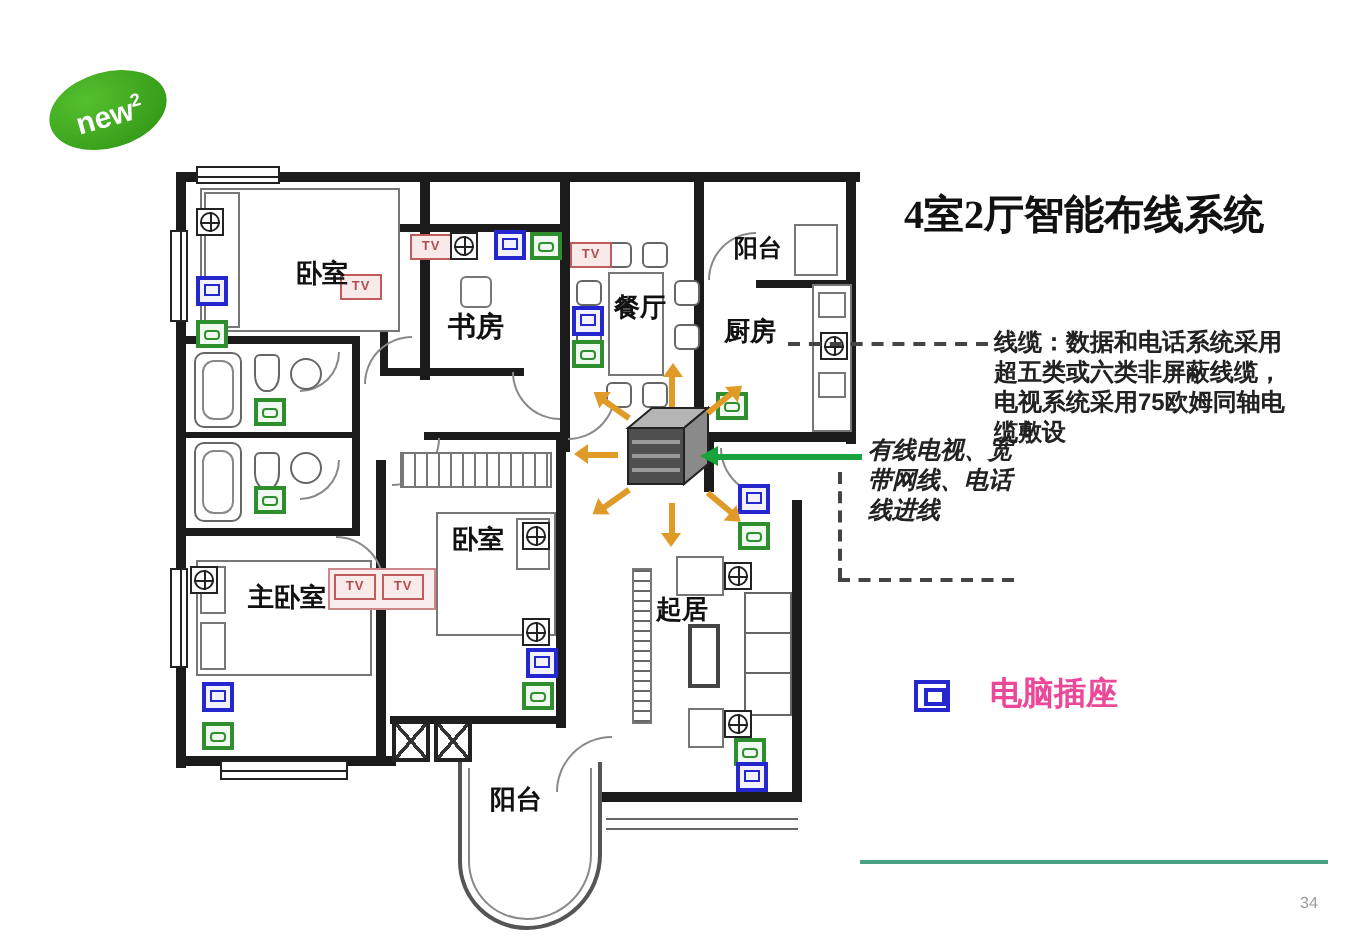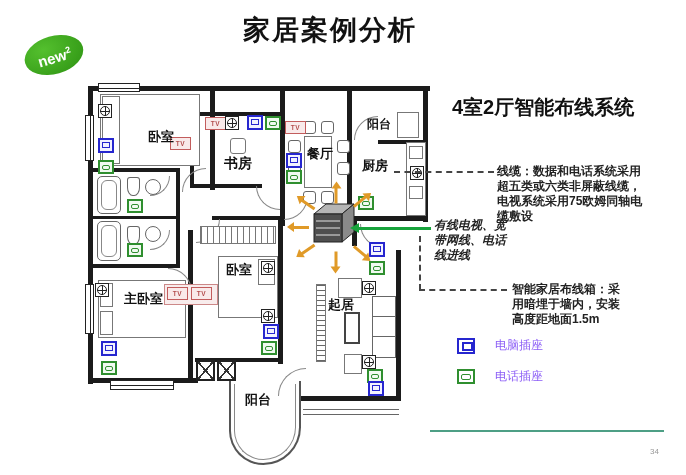--- a/index.html
+++ b/index.html
@@ -8,21 +8,21 @@
   .abs{position:absolute;}
   
   .logo{position:absolute;left:24px;top:36px;width:60px;height:38px;border-radius:50%;
         background:radial-gradient(ellipse at 35% 30%,#54c02e,#2d9212);transform:rotate(-16deg);
         color:#fff;font-weight:bold;font-size:15px;text-align:center;line-height:36px;}
   .logo sup{font-size:9px;}
   .title{position:absolute;left:160px;top:12px;width:340px;text-align:center;
          font-family:"Liberation Serif","DejaVu Serif",serif;font-weight:bold;
          font-size:27px;color:#111;letter-spacing:2px;}
   .subtitle{position:absolute;left:452px;top:94px;width:220px;
-         font-family:Liberation Sans, sans-serif;font-weight:bold;
+         font-family:Liberation Serif, serif;font-weight:bold;
          font-size:20px;color:#111;}
   
   .ann{position:absolute;font-size:12px;font-weight:bold;color:#222;line-height:15px;white-space:pre-line;}
   .dashH{position:absolute;border-top:2px dashed #444;height:0;}
   .dashV{position:absolute;border-left:2px dashed #444;width:0;}
   
   .wall{position:absolute;background:#1b1b1b;}
   .room-label{position:absolute;font-weight:bold;color:#111;font-size:13px;white-space:nowrap;}
   .furn{position:absolute;border:1.5px solid #777;background:#fff;box-sizing:border-box;}
   .arc{position:absolute;width:24px;height:24px;border-top:1.5px solid #888;border-left:1.5px solid #888;
@@ -58,41 +58,40 @@
   .steps{position:absolute;border-top:1.5px solid #666;border-bottom:1.5px solid #666;background:#fff;}
   
   .oarr{position:absolute;width:16px;height:3px;background:#e09a28;}
   .oarr::after{content:'';position:absolute;right:-6px;top:-3.5px;
     border-left:7px solid #e09a28;border-top:5px solid transparent;border-bottom:5px solid transparent;}
   .garr{position:absolute;height:3px;background:#18a33c;}
   .garr::before{content:'';position:absolute;left:-7px;top:-4px;
     border-right:9px solid #18a33c;border-top:5.5px solid transparent;border-bottom:5.5px solid transparent;}
   
   .lg-row{position:absolute;display:flex;align-items:center;gap:20px;}
-  .lg-label{font-size:12px;font-weight:normal;color:#8b5cf6;}
+  .lg-label{font-size:16px;font-weight:bold;color:#ec4899;}
   .lg-pc{width:18px;height:16px;border:2px solid #2626cf;position:relative;box-sizing:border-box;background:#fff;}
   .lg-pc::before{content:'';position:absolute;left:3px;top:2px;width:7px;height:5px;border:2px solid #2626cf;}
   .lg-ph{width:18px;height:15px;border:2px solid #2f8f2f;position:relative;box-sizing:border-box;background:#fff;}
   .lg-ph::before{content:'';position:absolute;left:2px;top:3px;width:8px;height:4px;border:1.5px solid #2f8f2f;border-radius:2px;}
   .lg-tv{width:18px;height:14px;border:1.5px solid #c08080;background:#f8f0ee;color:#a06060;
     font-size:6.5px;font-weight:bold;line-height:12px;text-align:center;box-sizing:border-box;}
   .divider{position:absolute;left:430px;top:430px;width:234px;height:2px;background:#4d9f85;}
   .pagenum{position:absolute;left:650px;top:447px;font-size:8px;color:#999;}
   .balcony-bay{position:absolute;left:229px;top:381px;width:72px;height:84px;border:2px solid #555;
     border-top:none;border-radius:0 0 44px 40px;box-sizing:border-box;}
   .balcony-bay::before{content:'';position:absolute;inset:3px;border:1px solid #888;border-top:none;
     border-radius:0 0 40px 36px;}
 </style>
 </head>
 <body>
 
 <div class="slide">
 
   <div class="logo"><span>new</span><sup>2</sup></div>
-  <div class="title">家居案例分析</div>
   <div class="subtitle">4室2厅智能布线系统</div>
 
   <div class="abs" style="left:0;top:0;width:686px;height:475px;">
 
     <i class="wall" style="left:88px;top:86px;width:342px;height:5px;"></i>
     <i class="wall" style="left:88px;top:86px;width:5px;height:298px;"></i>
     <i class="wall" style="left:210px;top:86px;width:5px;height:104px;"></i>
     <i class="wall" style="left:88px;top:168px;width:92px;height:4px;"></i>
     <i class="wall" style="left:176px;top:168px;width:4px;height:100px;"></i>
     <i class="wall" style="left:88px;top:216px;width:88px;height:3px;"></i>
@@ -242,28 +241,21 @@
   <i class="dashV" style="left:419px;top:236px;height:54px;"></i>
   <i class="dashH" style="left:419px;top:289px;width:88px;"></i>
 
   <div class="ann" style="left:497px;top:164px;width:160px;">线缆：数据和电话系统采用
 超五类或六类非屏蔽线缆，
 电视系统采用75欧姆同轴电
 缆敷设</div>
   <div class="ann" style="left:434px;top:218px;width:90px;font-style:italic;">有线电视、宽
 带网线、电话
 线进线</div>
-  <div class="ann" style="left:512px;top:282px;width:130px;">智能家居布线箱：采
-用暗埋于墙内，安装
-高度距地面1.5m</div>
 
   <div class="lg-row" style="left:457px;top:337px;">
     <i class="lg-pc"></i>
     <span class="lg-label">电脑插座</span>
   </div>
-  <div class="lg-row" style="left:457px;top:368px;">
-    <i class="lg-ph"></i>
-    <span class="lg-label">电话插座</span>
-  </div>
 
   <i class="divider"></i>
   <span class="pagenum">34</span>
 </div>
 
 </body></html>

